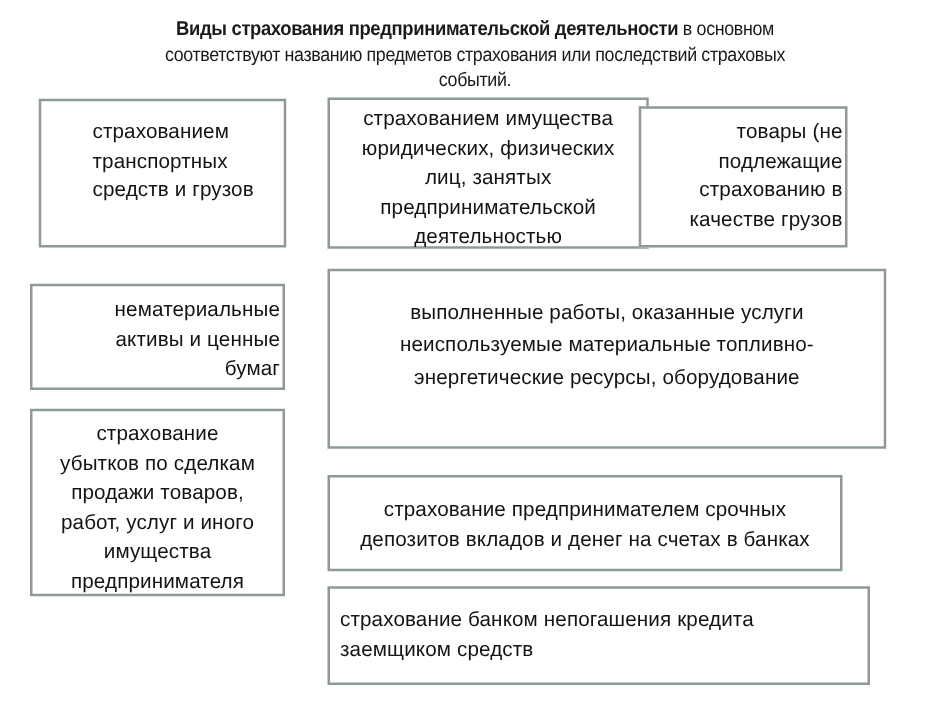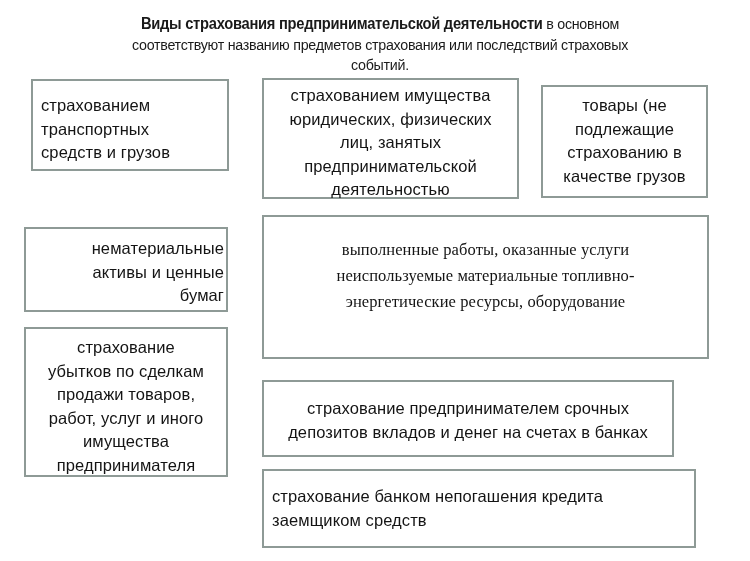--- a/index.html
+++ b/index.html
@@ -41,33 +41,33 @@
       color: #141414;
       letter-spacing: 0.1px;
     }
     .box .txt {
       display: block;
       white-space: pre-line;
     }
     .center { text-align: center; }
     .left { text-align: left; }
 
-    #b1 { left: 31px;  top: 79px;  width: 198px; height: 92px; }
+    #b1 { left: 31px;  top: 79px;  width: 198px; height: 119px; padding-left: 33px; }
     #b1 .txt { padding: 13px 0 0 8px; }
 
     #b2 { left: 262px; top: 78px;  width: 257px; height: 121px; }
     #b2 .txt { padding: 4px 2px 0 2px; }
 
-    #b3 { left: 541px; top: 85px;  width: 167px; height: 113px; }
+    #b3 { left: 511px; top: 85px;  width: 167px; height: 113px; text-align: right; }
     #b3 .txt { padding: 7px 2px 0 2px; }
 
     #b4 { left: 24px;  top: 227px; width: 204px; height: 85px; text-align: right; }
     #b4 .txt { padding: 8px 2px 0 2px; }
 
-    #b5 { left: 262px; top: 215px; width: 447px; height: 144px; font-family: Liberation Serif, serif; }
+    #b5 { left: 262px; top: 215px; width: 447px; height: 144px; }
     #b5 .txt { padding: 20px 4px 0 4px; line-height: 26px; }
 
     #b6 { left: 24px;  top: 327px; width: 204px; height: 150px; }
     #b6 .txt { padding: 7px 2px 13px 2px; }
 
     #b7 { left: 262px; top: 380px; width: 412px; height: 77px; }
     #b7 .txt { padding: 15px 4px 0 4px; }
 
     #b8 { left: 262px; top: 469px; width: 434px; height: 79px; }
     #b8 .txt { padding: 14px 4px 0 8px; }

